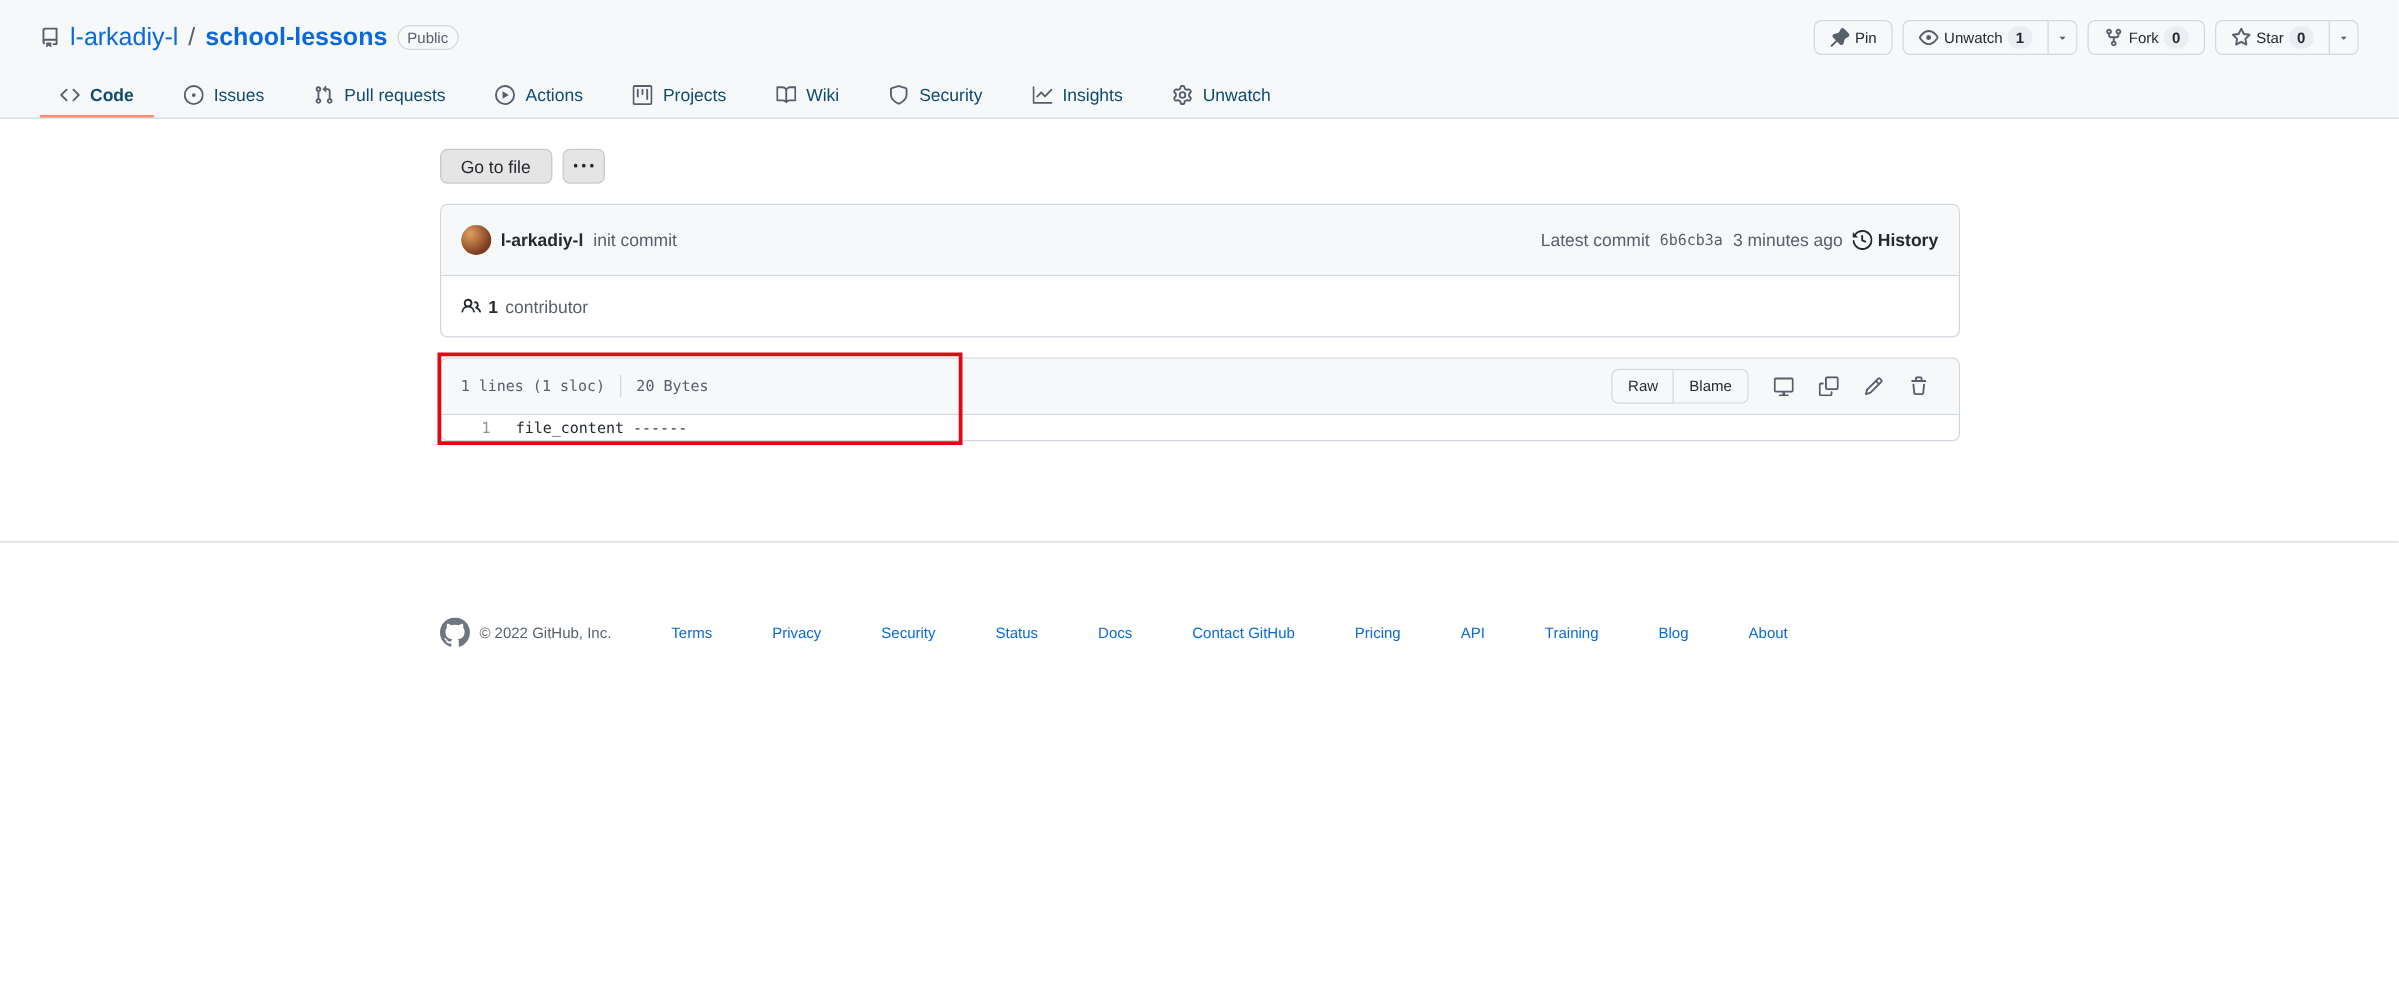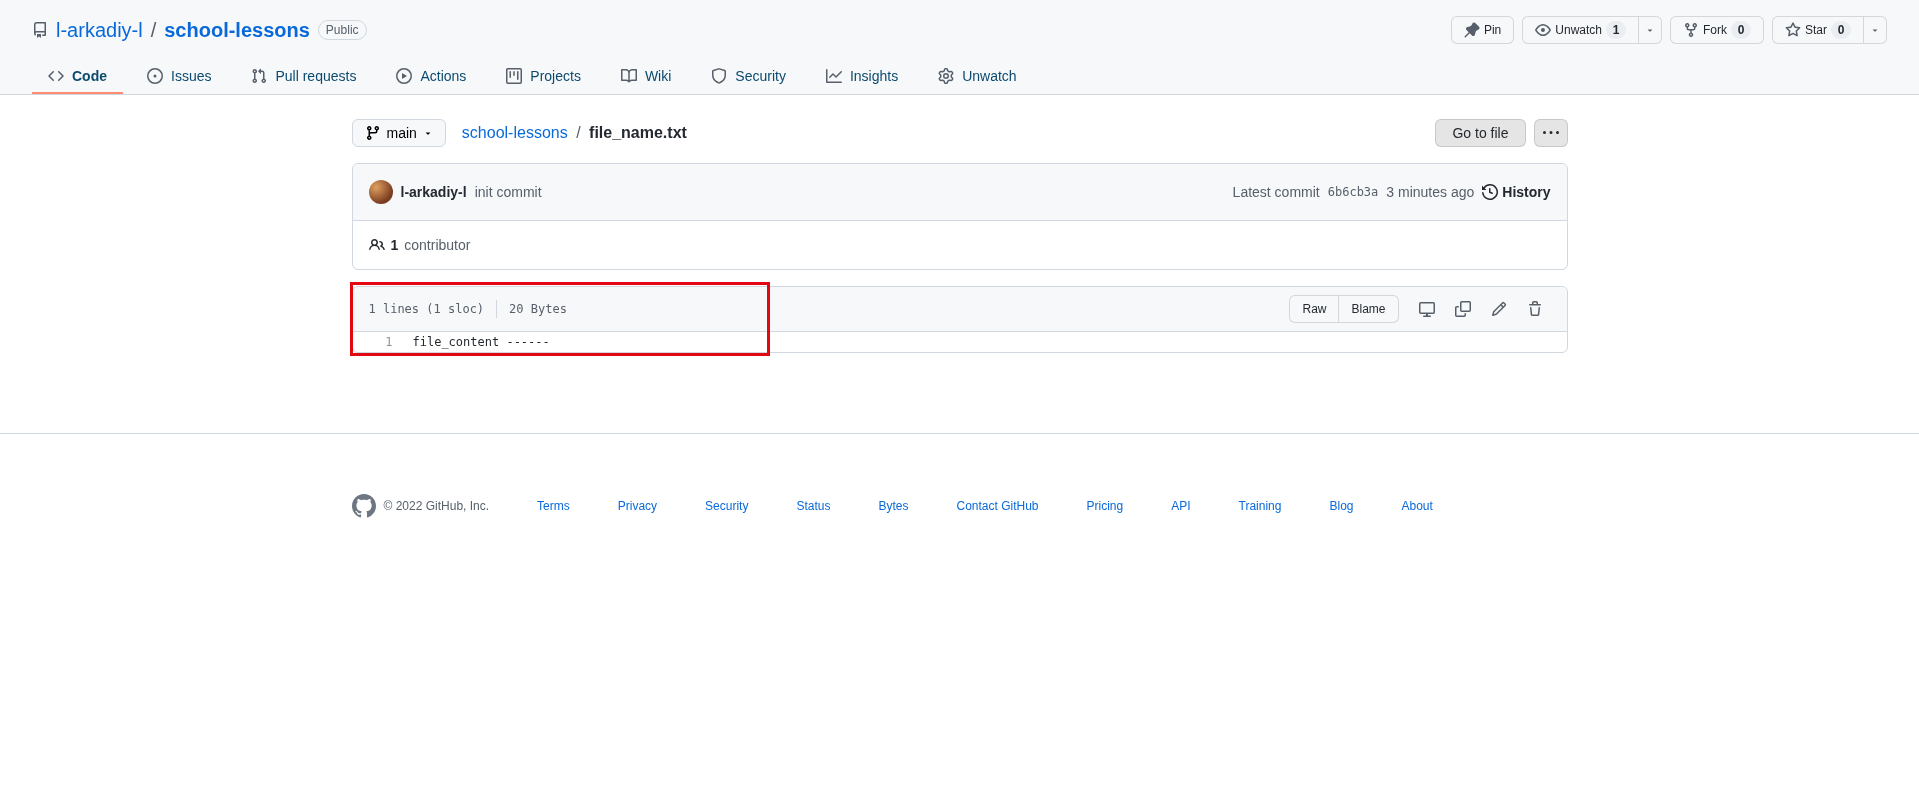--- a/index.html
+++ b/index.html
@@ -191,36 +191,20 @@
           <path d="M8 0a8.2 8.2 0 0 1 .701.031C9.444.095 9.99.645 10.16 1.29l.288 1.107c.018.066.079.158.212.224.231.114.454.243.668.386.123.082.233.09.299.071l1.103-.303c.644-.176 1.392.021 1.82.63.27.385.506.792.704 1.218.315.675.111 1.422-.364 1.891l-.814.806c-.049.048-.098.147-.088.294.016.257.016.515 0 .772-.01.147.038.246.088.294l.814.806c.475.469.679 1.216.364 1.891a7.977 7.977 0 0 1-.704 1.217c-.428.61-1.176.807-1.82.63l-1.102-.302c-.067-.019-.177-.011-.3.071a5.909 5.909 0 0 1-.668.386c-.133.066-.194.158-.211.224l-.29 1.106c-.168.646-.715 1.196-1.458 1.26a8.006 8.006 0 0 1-1.402 0c-.743-.064-1.289-.614-1.458-1.26l-.289-1.106c-.018-.066-.079-.158-.212-.224a5.738 5.738 0 0 1-.668-.386c-.123-.082-.233-.09-.299-.071l-1.103.303c-.644.176-1.392-.021-1.82-.63a8.12 8.12 0 0 1-.704-1.218c-.315-.675-.111-1.422.363-1.891l.815-.806c.05-.048.098-.147.088-.294a6.214 6.214 0 0 1 0-.772c.01-.147-.038-.246-.088-.294l-.815-.806C.635 6.045.431 5.298.746 4.623a7.92 7.92 0 0 1 .704-1.217c.428-.61 1.176-.807 1.82-.63l1.102.302c.067.019.177.011.3-.071.214-.143.437-.272.668-.386.133-.066.194-.158.211-.224l.29-1.106C6.009.645 6.556.095 7.299.03 7.53.01 7.764 0 8 0Zm-.571 1.525c-.036.003-.108.036-.137.146l-.289 1.105c-.147.561-.549.967-.998 1.189-.173.086-.34.183-.5.29-.417.278-.97.423-1.529.27l-1.103-.303c-.109-.03-.175.016-.195.045-.22.312-.412.644-.573.99-.014.031-.021.11.059.19l.815.806c.411.406.562.957.53 1.456a4.709 4.709 0 0 0 0 .582c.032.499-.119 1.05-.53 1.456l-.815.806c-.081.08-.073.159-.059.19.162.346.353.677.573.989.02.03.085.076.195.046l1.102-.303c.56-.153 1.113-.008 1.53.27.161.107.328.204.501.29.447.222.85.629.997 1.189l.289 1.105c.029.109.101.143.137.146a6.6 6.6 0 0 0 1.142 0c.036-.003.108-.036.137-.146l.289-1.105c.147-.561.549-.967.998-1.189.173-.086.34-.183.5-.29.417-.278.97-.423 1.529-.27l1.103.303c.109.029.175-.016.195-.045.22-.313.411-.644.573-.99.014-.031.021-.11-.059-.19l-.815-.806c-.411-.406-.562-.957-.53-1.456a4.709 4.709 0 0 0 0-.582c-.032-.499.119-1.05.53-1.456l.815-.806c.081-.8.073-.159.059-.19a6.464 6.464 0 0 0-.573-.989c-.02-.03-.085-.076-.195-.046l-1.102.303c-.56.153-1.113.008-1.53-.27a4.44 4.44 0 0 0-.501-.29c-.447-.222-.85-.629-.997-1.189l-.289-1.105c-.029-.11-.101-.143-.137-.146a6.6 6.6 0 0 0-1.142 0ZM11 8a3 3 0 1 1-6 0 3 3 0 0 1 6 0ZM9.5 8a1.5 1.5 0 1 0-3.001.001A1.5 1.5 0 0 0 9.5 8Z"></path>
         </svg>
       <span>Unwatch</span>
     </a>
   </nav>
 </div>
 
 <div class="container" style="position:relative">
 
   <div class="file-nav-row">
-    <div class="file-nav-left">
-      <button class="branch-btn">
-        <svg class="octicon" width="16" height="16" viewBox="0 0 16 16">
-            <path d="M9.5 3.25a2.25 2.25 0 1 1 3 2.122V6A2.5 2.5 0 0 1 10 8.5H6a1 1 0 0 0-1 1v1.128a2.251 2.251 0 1 1-1.5 0V5.372a2.25 2.25 0 1 1 1.5 0v1.836A2.493 2.493 0 0 1 6 7h4a1 1 0 0 0 1-1v-.628A2.25 2.25 0 0 1 9.5 3.25Zm-6 0a.75.75 0 1 0 1.5 0 .75.75 0 0 0-1.5 0Zm8.25-.75a.75.75 0 1 0 0 1.5.75.75 0 0 0 0-1.5ZM4.25 12a.75.75 0 1 0 0 1.5.75.75 0 0 0 0-1.5Z"></path>
-          </svg>
-        <span>main</span>
-        <svg class="octicon" width="10" height="10" viewBox="0 0 16 16">
-            <path d="M4.427 7.427l3.396 3.396a.25.25 0 0 0 .354 0l3.396-3.396A.25.25 0 0 0 11.396 7H4.604a.25.25 0 0 0-.177.427Z"></path>
-          </svg>
-      </button>
-      <span class="breadcrumb">
-        <a class="link">school-lessons</a>
-        <span class="sep">/</span>
-        <span class="final">file_name.txt</span>
-      </span>
-    </div>
     <div class="file-nav-right">
       <button class="btn-secondary">Go to file</button>
       <button class="btn-secondary btn-icononly">
         <svg class="octicon" width="16" height="16" viewBox="0 0 16 16">
             <path d="M8 9a1.5 1.5 0 1 0 0-3 1.5 1.5 0 0 0 0 3ZM1.5 9a1.5 1.5 0 1 0 0-3 1.5 1.5 0 0 0 0 3Zm13 0a1.5 1.5 0 1 0 0-3 1.5 1.5 0 0 0 0 3Z"></path>
           </svg>
       </button>
     </div>
   </div>
 
@@ -305,21 +289,21 @@
       <svg class="gh-mark" viewBox="0 0 16 16">
           <path d="M8 0C3.58 0 0 3.58 0 8c0 3.54 2.29 6.53 5.47 7.59.4.07.55-.17.55-.38 0-.19-.01-.82-.01-1.49-2.01.37-2.53-.49-2.69-.94-.09-.23-.48-.94-.82-1.13-.28-.15-.68-.52-.01-.53.63-.01 1.08.58 1.23.82.72 1.21 1.87.87 2.33.66.07-.52.28-.87.51-1.07-1.78-.2-3.64-.89-3.64-3.95 0-.87.31-1.59.82-2.15-.08-.2-.36-1.02.08-2.12 0 0 .67-.21 2.2.82.64-.18 1.32-.27 2-.27.68 0 1.36.09 2 .27 1.53-1.04 2.2-.82 2.2-.82.44 1.1.16 1.92.08 2.12.51.56.82 1.27.82 2.15 0 3.07-1.87 3.75-3.65 3.95.29.25.54.73.54 1.48 0 1.07-.01 1.93-.01 2.2 0 .21.15.46.55.38A8.013 8.013 0 0 0 16 8c0-4.42-3.58-8-8-8z"></path>
         </svg>
       <span>© 2022 GitHub, Inc.</span>
     </div>
     <div class="footer-links" id="footer-links">
         <a>Terms</a>
         <a>Privacy</a>
         <a>Security</a>
         <a>Status</a>
-        <a>Bytes</a>
+        <a>Docs</a>
         <a>Contact GitHub</a>
         <a>Pricing</a>
         <a>API</a>
         <a>Training</a>
         <a>Blog</a>
         <a>About</a>
       </div>
   </div>
 </div>
 

